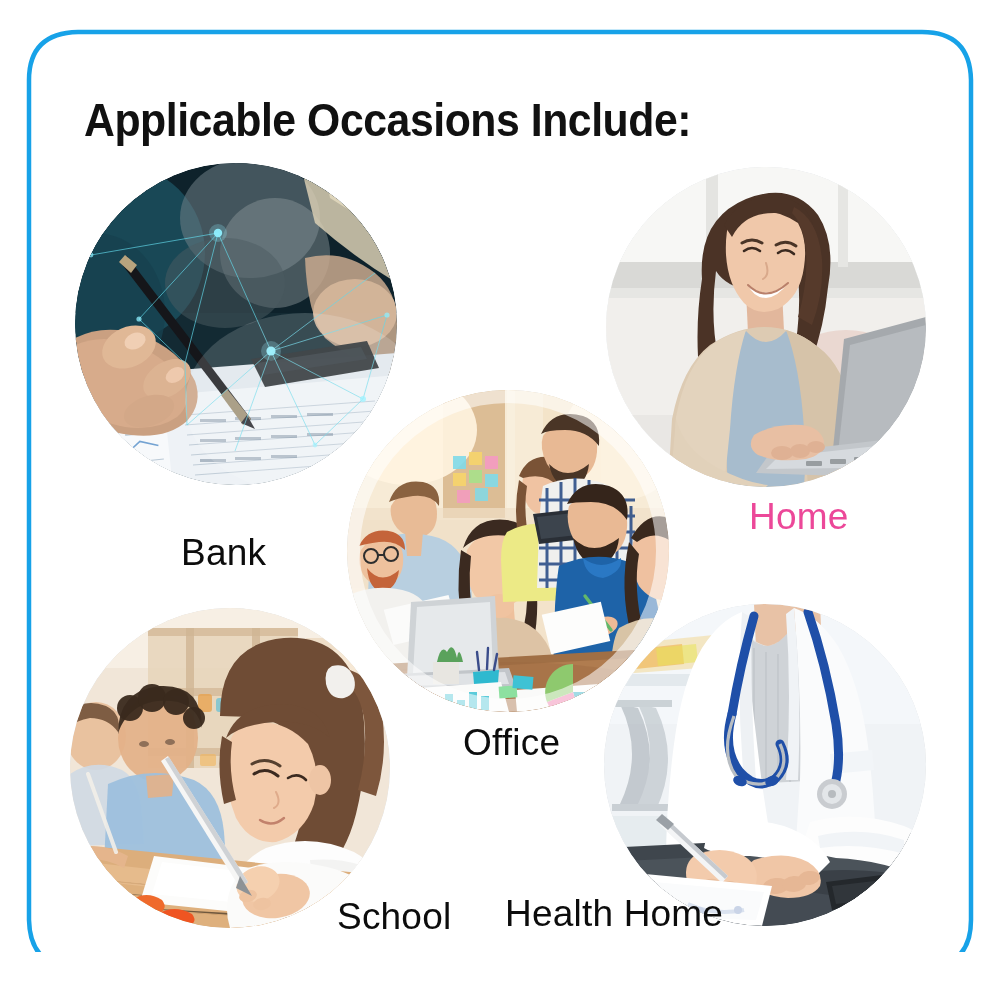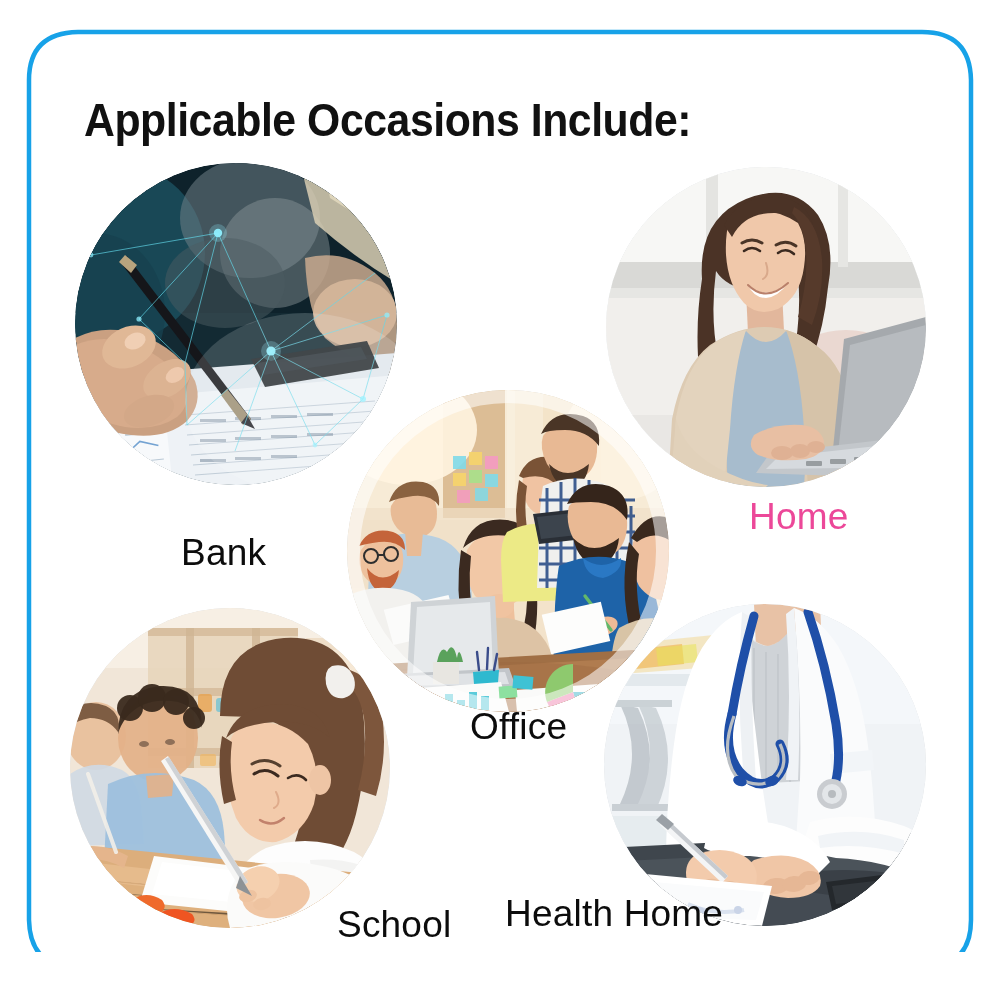--- a/index.html
+++ b/index.html
@@ -421,21 +421,21 @@
           <rect x="40" y="290" width="18" height="13" fill="#f49ac1" transform="rotate(-8 49 296)"></rect>
           <rect x="18" y="300" width="20" height="14" fill="#7fd9e8" transform="rotate(6 28 307)"></rect>
           <rect x="152" y="296" width="18" height="12" fill="#8de0a0" transform="rotate(-4 161 302)"></rect>
           <rect x="166" y="286" width="20" height="13" fill="#3fc2d4" transform="rotate(5 176 292)"></rect>
           <rect x="60" y="312" width="16" height="10" fill="#f6d46a" transform="rotate(-5 68 317)"></rect>
 
           <ellipse cx="161" cy="161" rx="161" ry="161" fill="none" stroke="#ffffff" stroke-width="26" opacity="0.55"></ellipse>
         </g>
       </svg>
     </div>
-    <div class="occasion-label" style="left: 116px; top: 316px; color: rgb(12, 12, 12); margin-left: 7px;">Office</div>
+    <div class="occasion-label" style="left: 116px; top: 332px; color: rgb(12, 12, 12);">Office</div>
   </div>
 
   <div class="occasion" id="occ-school" style="left: 70px; top: 608px;">
     <div class="photo-circle" id="circ-school" style="width: 320px; height: 320px;">
       <svg width="320" height="320" viewBox="0 0 320 320">
         <g clip-path="url(#clipSchool)">
 
           <rect x="0" y="0" width="320" height="320" fill="#f1e6d8"></rect>
           <rect x="0" y="0" width="320" height="60" fill="#f7efe4"></rect>
 
@@ -524,21 +524,21 @@
           <path d="M0 242 Q30 232 58 248 L54 260 Q28 246 0 254 Z" fill="#e6b68e" opacity="0.9"></path>
           <path d="M18 166 L46 244" stroke="#f2efe8" stroke-width="4" stroke-linecap="round" opacity="0.9"></path>
 
           <path d="M20 274 Q28 264 40 272 Q48 280 38 286 Q26 290 20 282 Z" fill="#8fd57a"></path>
           <path d="M34 288 Q44 278 58 286 Q66 294 54 300 Q40 302 34 294 Z" fill="#f4d256"></path>
           <path d="M62 292 Q76 282 92 292 Q100 302 84 308 Q68 308 62 300 Z" fill="#ef6a2c"></path>
           <path d="M88 306 Q104 296 122 306 Q130 316 112 320 L90 318 Z" fill="#ef5522"></path>
         </g>
       </svg>
     </div>
-    <div class="occasion-label" style="left: 267px; top: 296px; color: rgb(12, 12, 12);">School</div>
+    <div class="occasion-label" style="left: 267px; top: 288px; color: rgb(12, 12, 12);">School</div>
   </div>
 
   <div class="occasion" id="occ-health" style="left: 604px; top: 604px;">
     <div class="photo-circle" id="circ-health" style="width: 322px; height: 322px;">
       <svg width="322" height="322" viewBox="0 0 322 322">
         <g clip-path="url(#clipHealth)">
 
           <rect x="0" y="0" width="322" height="322" fill="#f0f3f6"></rect>
           <rect x="0" y="0" width="322" height="120" fill="#f4f7fa"></rect>
 

